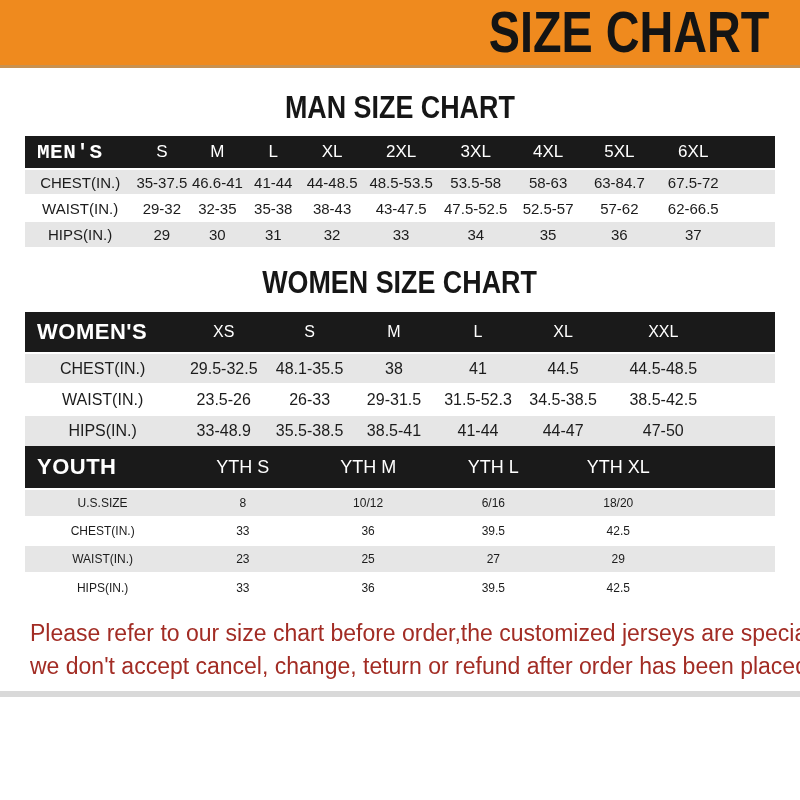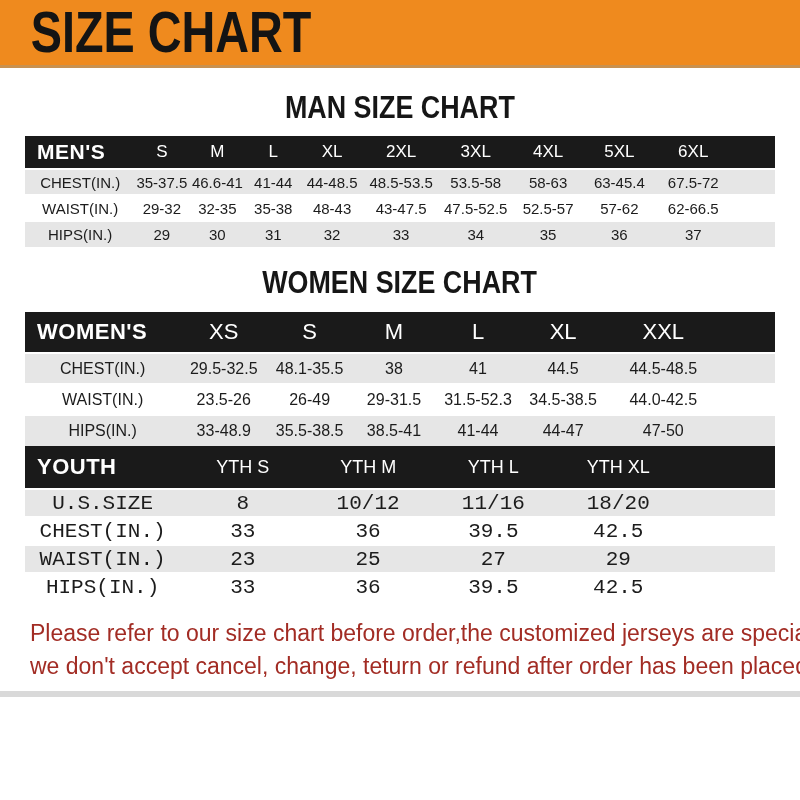--- a/index.html
+++ b/index.html
@@ -9,21 +9,21 @@
     background: #ffffff;
     font-family: "Liberation Sans", sans-serif;
     color: #1c1c1c;
   }
 
   
   .banner {
     width: 800px; height: 68px;
     background: #EF8A1E;
     border-bottom: 3px solid #c9914f;
-    display: flex; align-items: center; justify-content: flex-start;
+    display: flex; align-items: center; justify-content: flex-end;
   }
   .banner-title {
     display: inline-block;
     font-size: 57px; font-weight: bold; color: #141414;
     letter-spacing: 0px; line-height: 1;
     transform: scaleX(0.82); transform-origin: center;
     white-space: nowrap;
   }
 
   
@@ -52,32 +52,32 @@
   }
   tr.hdr th {
     background: #1a1a1a; color: #ffffff;
     font-weight: normal; font-size: 17px;
   }
   tr.hdr th.rowlabel {
     text-align: left; padding-left: 12px;
     font-weight: bold; letter-spacing: 0.5px;
   }
   table.men   tr.hdr th { height: 33px; }
-  table.men   tr.hdr th.rowlabel { font-size: 21px; }
-  table.women tr.hdr th { height: 41px; font-size: 22px; }
+  table.men   tr.hdr th.rowlabel { font-size: 21px; font-family: Liberation Mono, monospace; }
+  table.women tr.hdr th { height: 41px; font-size: 16px; }
   table.women tr.hdr th.rowlabel { font-size: 22px; }
   table.youth tr.hdr th { height: 43px; font-size: 18px; }
   table.youth tr.hdr th.rowlabel { font-size: 22px; }
 
   tbody tr.data { border-top: 2px solid #ffffff; padding-left: 44px; }
   tbody tr.gray  td { background: #e6e6e6; }
   tbody tr.white td { background: #ffffff; }
   table.men   tr.data td { height: 26px; font-size: 15px; }
   table.women tr.data td { height: 31px; font-size: 16px; }
-  table.youth tr.data td { height: 28px; font-size: 21px; font-family: Liberation Mono, monospace; }
+  table.youth tr.data td { height: 28px; font-size: 12px; }
   td.rowlabel-cell { font-size: 15px; }
 
   
   .note { margin: 16px 0 0 30px; }
   .note p {
     margin: 0; padding: 0;
     color: #A22C24;
     font-size: 23px; line-height: 32.5px;
     white-space: nowrap;
   }
@@ -130,30 +130,30 @@
           </tr>
           <tr class="data gray">
             <td class="rowlabel-cell">CHEST(IN.)</td>
             <td>35-37.5</td>
             <td>46.6-41</td>
             <td>41-44</td>
             <td>44-48.5</td>
             <td>48.5-53.5</td>
             <td>53.5-58</td>
             <td>58-63</td>
-            <td>63-45.4</td>
+            <td>63-84.7</td>
             <td>67.5-72</td>
             <td></td>
           </tr>
           <tr class="data white">
             <td class="rowlabel-cell">WAIST(IN.)</td>
             <td>29-32</td>
             <td>32-35</td>
             <td>35-38</td>
-            <td>48-43</td>
+            <td>38-43</td>
             <td>43-47.5</td>
             <td>47.5-52.5</td>
             <td>52.5-57</td>
             <td>57-62</td>
             <td>62-66.5</td>
             <td></td>
           </tr>
           <tr class="data gray">
             <td class="rowlabel-cell">HIPS(IN.)</td>
             <td>29</td>
@@ -203,25 +203,25 @@
             <td>48.1-35.5</td>
             <td>38</td>
             <td>41</td>
             <td>44.5</td>
             <td>44.5-48.5</td>
             <td></td>
           </tr>
           <tr class="data white">
             <td class="rowlabel-cell">WAIST(IN.)</td>
             <td>23.5-26</td>
-            <td>26-49</td>
+            <td>26-33</td>
             <td>29-31.5</td>
             <td>31.5-52.3</td>
             <td>34.5-38.5</td>
-            <td>44.0-42.5</td>
+            <td>38.5-42.5</td>
             <td></td>
           </tr>
           <tr class="data gray">
             <td class="rowlabel-cell">HIPS(IN.)</td>
             <td>33-48.9</td>
             <td>35.5-38.5</td>
             <td>38.5-41</td>
             <td>41-44</td>
             <td>44-47</td>
             <td>47-50</td>
@@ -247,21 +247,21 @@
             <th>YTH S</th>
             <th>YTH M</th>
             <th>YTH L</th>
             <th>YTH XL</th>
             <th></th>
           </tr>
           <tr class="data gray">
             <td class="rowlabel-cell">U.S.SIZE</td>
             <td>8</td>
             <td>10/12</td>
-            <td>11/16</td>
+            <td>6/16</td>
             <td>18/20</td>
             <td></td>
           </tr>
           <tr class="data white">
             <td class="rowlabel-cell">CHEST(IN.)</td>
             <td>33</td>
             <td>36</td>
             <td>39.5</td>
             <td>42.5</td>
             <td></td>

